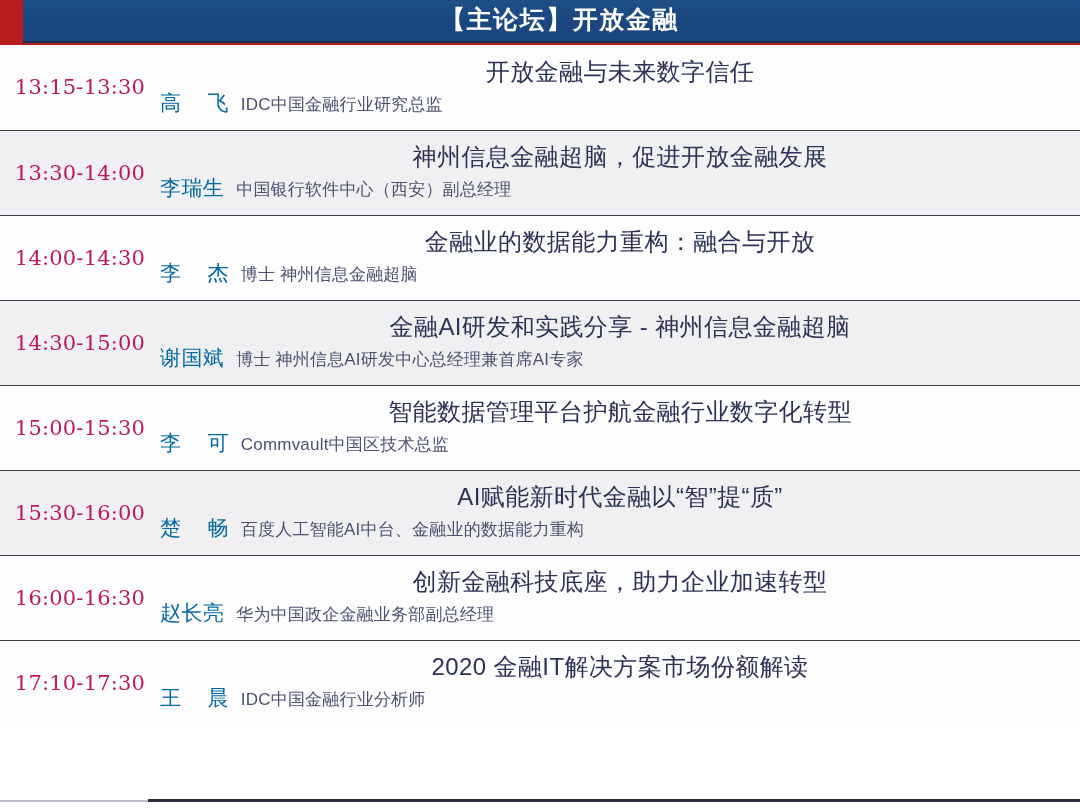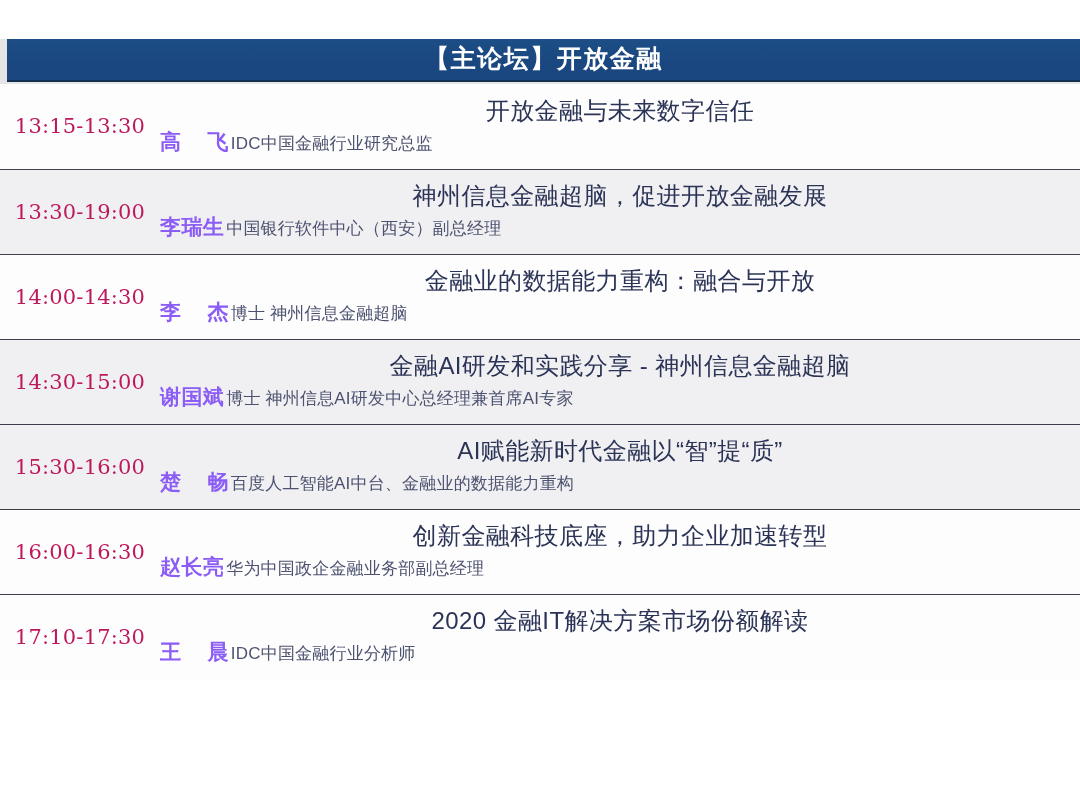--- a/index.html
+++ b/index.html
@@ -20,24 +20,23 @@
     height: 811px;
     background: #ffffff;
     box-sizing: border-box;
   }
 
   
   .banner-wrap {
     position: relative;
     width: 1080px;
     height: 45px;
-    background: #e5e5e5;
-    padding-left: 7px;
-    box-sizing: border-box;
-    margin-top: 39px;
+    background: #b91c1c;
+    padding-left: 23px;
+    box-sizing: border-box;
   }
   .banner {
     width: 1073px;
     height: 43px;
     background: linear-gradient(180deg, #1d4e86 0%, #1a4780 55%, #1b4781 100%);
     border-bottom: 2px solid #152f52;
     display: flex;
     align-items: center;
     justify-content: center;
     box-sizing: border-box;
@@ -96,25 +95,24 @@
     letter-spacing: 0.4px;
     white-space: nowrap;
     margin-bottom: 3px;
   }
   .session-people {
     display: flex;
     align-items: baseline;
     white-space: nowrap;
   }
   .speaker-name {
-    color: #8b5cf6;
+    color: #0369a1;
     font-size: 21px;
     letter-spacing: 0.4px;
-    margin-right: 2px;
-    font-weight: bold;
+    margin-right: 12px;
   }
   .speaker-name .gap { display: inline-block; width: 26px; }
   .speaker-affil {
     color: #4d5270;
     font-size: 17px;
     letter-spacing: 0.2px;
   }
 
   
   .footer-rules {
@@ -159,21 +157,21 @@
           <td class="cell-time"><span class="time-text">13:15-13:30</span></td>
           <td class="cell-info">
             <div class="session-title">开放金融与未来数字信任</div>
             <div class="session-people">
               <span class="speaker-name"><span>高</span><span class="gap"></span><span>飞</span></span>
               <span class="speaker-affil">IDC中国金融行业研究总监</span>
             </div>
           </td>
         </tr>
         <tr class="agenda-row even">
-          <td class="cell-time"><span class="time-text">13:30-19:00</span></td>
+          <td class="cell-time"><span class="time-text">13:30-14:00</span></td>
           <td class="cell-info">
             <div class="session-title">神州信息金融超脑，促进开放金融发展</div>
             <div class="session-people">
               <span class="speaker-name">李瑞生</span>
               <span class="speaker-affil">中国银行软件中心（西安）副总经理</span>
             </div>
           </td>
         </tr>
         <tr class="agenda-row odd">
           <td class="cell-time"><span class="time-text">14:00-14:30</span></td>
@@ -185,20 +183,30 @@
             </div>
           </td>
         </tr>
         <tr class="agenda-row even">
           <td class="cell-time"><span class="time-text">14:30-15:00</span></td>
           <td class="cell-info">
             <div class="session-title">金融AI研发和实践分享 - 神州信息金融超脑</div>
             <div class="session-people">
               <span class="speaker-name">谢国斌</span>
               <span class="speaker-affil">博士 神州信息AI研发中心总经理兼首席AI专家</span>
+            </div>
+          </td>
+        </tr>
+        <tr class="agenda-row odd">
+          <td class="cell-time"><span class="time-text">15:00-15:30</span></td>
+          <td class="cell-info">
+            <div class="session-title">智能数据管理平台护航金融行业数字化转型</div>
+            <div class="session-people">
+              <span class="speaker-name"><span>李</span><span class="gap"></span><span>可</span></span>
+              <span class="speaker-affil">Commvault中国区技术总监</span>
             </div>
           </td>
         </tr>
         <tr class="agenda-row even">
           <td class="cell-time"><span class="time-text">15:30-16:00</span></td>
           <td class="cell-info">
             <div class="session-title">AI赋能新时代金融以“智”提“质”</div>
             <div class="session-people">
               <span class="speaker-name"><span>楚</span><span class="gap"></span><span>畅</span></span>
               <span class="speaker-affil">百度人工智能AI中台、金融业的数据能力重构</span>

